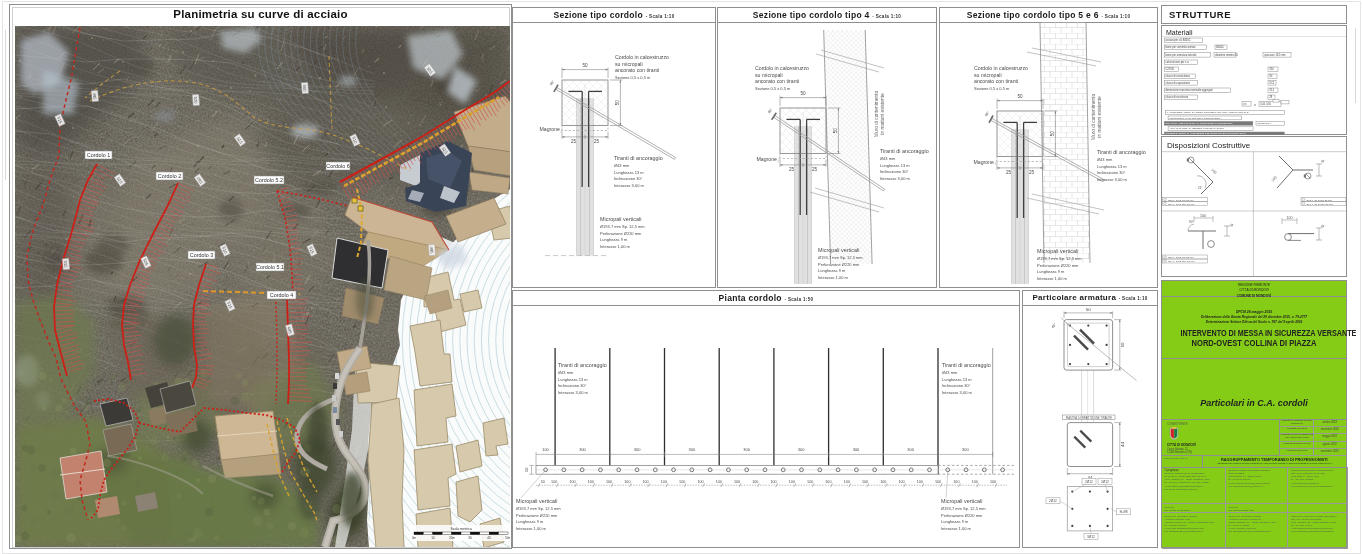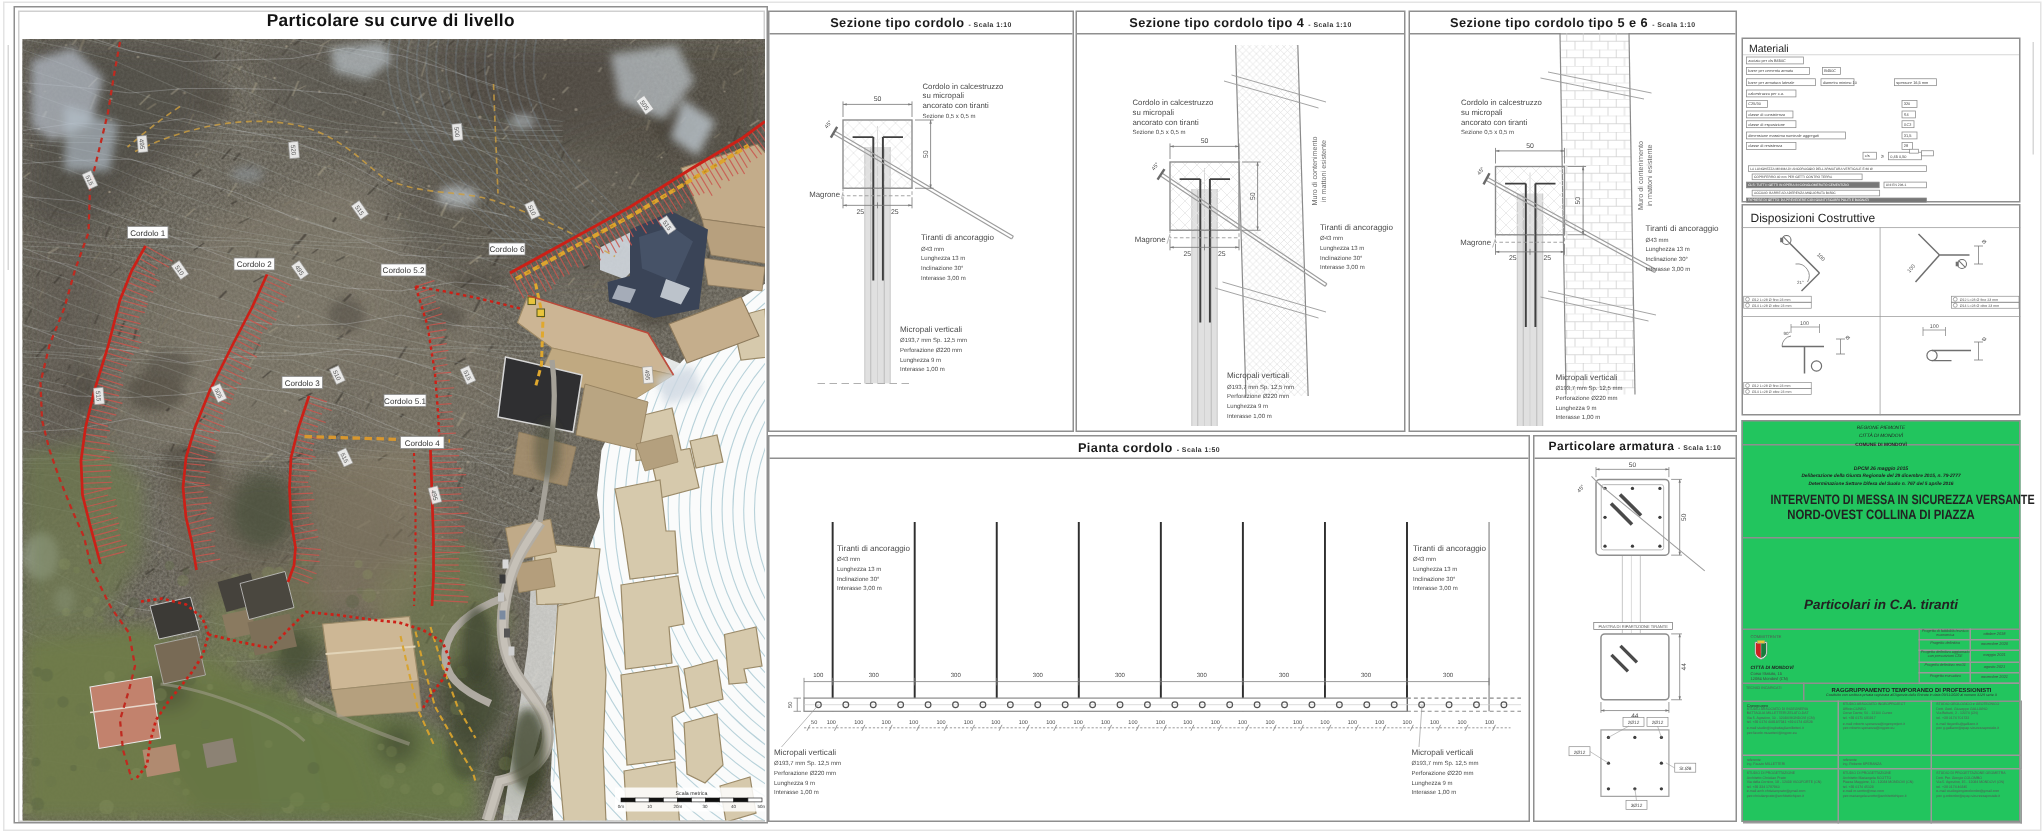--- a/index.html
+++ b/index.html
@@ -16,21 +16,21 @@
 <div style="position:absolute;left:2px;top:1px;width:1357px;height:551px;border:1px solid #e4e4e4;"></div>
 
 <div style="position:absolute;left:5px;top:30px;width:1px;height:150px;background:#d8d8d8;"></div>
 
 <div style="position:absolute;left:1355px;top:28px;width:1px;height:75px;background:#d8d8d8;"></div>
 
 <div class="panel" style="left:9px;top:4px;width:503px;height:545px;"></div>
 
 <div style="position:absolute;left:12px;top:7px;width:496px;height:539px;border:1px solid #d0d0d0;"></div>
 
-<div style="position:absolute;left:9px;top:8px;width:503px;text-align:center;font-weight:bold;font-size:11.5px;color:#111;letter-spacing:0.2px;">Particolare su curve di livello</div>
+<div style="position:absolute;left:9px;top:8px;width:503px;text-align:center;font-weight:bold;font-size:11.5px;color:#111;letter-spacing:0.2px;">Planimetria su curve di acciaio</div>
 
 <div id="mapwrap" style="position:absolute;left:15px;top:26px;width:495px;height:521px;">
       <svg width="495" height="521" viewBox="0 0 495 521">
 <defs>
 <filter id="fdark" x="0" y="0" width="100%" height="100%">
 <feTurbulence type="fractalNoise" baseFrequency="0.55 0.5" numOctaves="4" seed="7" result="n"></feTurbulence>
 <feColorMatrix in="n" type="matrix" values="0 0 0 0 0.20  0 0 0 0 0.18  0 0 0 0 0.15  0 0 0 2.0 -0.35"></feColorMatrix>
 </filter>
 <filter id="flight" x="0" y="0" width="100%" height="100%">
 <feTurbulence type="fractalNoise" baseFrequency="0.6 0.55" numOctaves="4" seed="19" result="n"></feTurbulence>
@@ -2191,20 +2191,23 @@
 <rect x="61" y="228.70000000000002" width="14" height="6" fill="#fff" stroke="#8a8a8a" stroke-width="0.45"></rect>
         <text x="68" y="233.3" font-size="3.2" fill="#4a4a4a" text-anchor="middle">3Ø12</text>
 <line x1="49.3" y1="186.6" x2="63" y2="179" stroke="#9a9a9a" stroke-width="0.4"></line>
 <line x1="84.6" y1="186.6" x2="82" y2="179" stroke="#9a9a9a" stroke-width="0.4"></line>
 <line x1="49.3" y1="203.75" x2="37" y2="196" stroke="#9a9a9a" stroke-width="0.4"></line>
 <line x1="87.6" y1="203.6" x2="93.5" y2="207" stroke="#9a9a9a" stroke-width="0.4"></line>
 <line x1="66.94999999999999" y1="220.89999999999998" x2="68" y2="228.7" stroke="#9a9a9a" stroke-width="0.4"></line>
 </svg>
     </div>
 
+<div class="panel" style="left:1161px;top:5px;width:186px;height:19px;">
+<div style="position:absolute;left:7px;top:3px;font-weight:bold;font-size:9.5px;color:#1a1a1a;letter-spacing:0.5px;">STRUTTURE</div>
+</div>
 
 <div class="panel" style="left:1161px;top:25px;width:186px;height:110px;"></div>
 <div id="materiali" style="position:absolute;left:1161px;top:25px;width:186px;height:110px;">
       <svg width="186" height="110" viewBox="0 0 186 110" font-family="Liberation Sans, sans-serif">
 
 <text x="5" y="9.5" font-size="7" fill="#222">Materiali</text>
 <line x1="1" y1="11.5" x2="185" y2="11.5" stroke="#bbb" stroke-width="0.4"></line>
 
 <rect x="3.3" y="13.0" width="38" height="4.6" fill="#fff" stroke="#8a8a8a" stroke-width="0.5"></rect>
         <text x="4.5" y="16.3" font-size="2.6" fill="#444">acciaio per cls B450C</text>
@@ -2343,39 +2346,39 @@
 <g stroke="#777" stroke-width="0.5">
           <line x1="158" y1="92" x2="158" y2="104"></line>
           <line x1="155" y1="92" x2="161" y2="92"></line>
           <line x1="155" y1="104" x2="161" y2="104"></line>
         </g>
 <text x="160" y="90" font-size="3.4" fill="#555" transform="rotate(45 160 90)">Ø</text>
 </svg>
     </div>
 
 <div id="tblock" style="position:absolute;left:1161px;top:280px;width:186px;height:268px;">
-      <div style="position:absolute;inset:0;border:1px solid #8f8f8f;background:#22c55e;font-family:'Liberation Sans',sans-serif;color:#222;">
+      <div style="position:absolute;inset:0;border:1px solid #8f8f8f;background:#84cc16;font-family:'Liberation Sans',sans-serif;color:#222;">
 
 <div style="position:absolute;left:0;top:0;width:100%;height:15.4px;border-bottom:1px solid #8f8f8f;text-align:center;">
 <div style="font-size:3.2px;font-style:italic;margin-top:2.2px;">REGIONE PIEMONTE</div>
 <div style="font-size:3.2px;font-style:italic;margin-top:1.2px;">CITTÀ DI MONDOVÌ</div>
 <div style="font-size:3.2px;font-weight:bold;margin-top:1.2px;">COMUNE DI MONDOVÌ</div>
 </div>
 
 <div style="position:absolute;left:0;top:15.4px;width:100%;height:62.1px;border-bottom:1px solid #8f8f8f;text-align:center;">
 <div style="font-size:3.4px;font-style:italic;font-weight:bold;margin-top:14px;">DPCM 26 maggio 2015</div>
 <div style="font-size:3.2px;font-style:italic;font-weight:bold;margin-top:1px;">Deliberazione della Giunta Regionale del 29 dicembre 2015, n. 79-2777</div>
 <div style="font-size:3.2px;font-style:italic;font-weight:bold;margin-top:0.8px;">Determinazione Settore Difesa del Suolo n. 767 del 5 aprile 2016</div>
 <div style="font-size:9px;font-weight:bold;margin-top:3.5px;white-space:nowrap;transform:scaleX(0.8);transform-origin:50% 50%;">INTERVENTO DI MESSA IN SICUREZZA VERSANTE</div>
 <div style="font-size:9px;font-weight:bold;margin-top:0.2px;white-space:nowrap;transform:scaleX(0.84);transform-origin:50% 50%;">NORD-OVEST COLLINA DI PIAZZA</div>
 </div>
 
 
 <div style="position:absolute;left:0;top:103px;width:100%;height:35px;border-bottom:1px solid #8f8f8f;text-align:center;">
-<div style="font-size:9px;font-weight:bold;font-style:italic;margin-top:14px;">Particolari in C.A. tiranti</div>
+<div style="font-size:9px;font-weight:bold;font-style:italic;margin-top:14px;">Particolari in C.A. cordoli</div>
 </div>
 
 <div style="position:absolute;left:0;top:138px;width:100%;height:36px;border-bottom:1px solid #8f8f8f;">
 <div style="position:absolute;left:0;top:0;width:117.3px;height:100%;border-right:1px solid #8f8f8f;">
 <div style="position:absolute;left:5px;top:3px;font-size:2.8px;color:#555;">COMMITTENTE</div>
 
 <svg style="position:absolute;left:6px;top:8px;" width="12" height="13" viewBox="0 0 12 13">
               <path d="M2,1 H10 V8 C10,10.5 8,12 6,12.5 C4,12 2,10.5 2,8 Z" fill="#fff" stroke="#888" stroke-width="0.5"></path>
               <path d="M2.6,1.6 H5.9 V11.7 C4.2,11.2 2.6,9.8 2.6,8 Z" fill="#cc2222"></path>
               <path d="M6.1,1.6 H9.4 V8 C9.4,9.8 7.8,11.2 6.1,11.7 Z" fill="#1a7a3c"></path>

